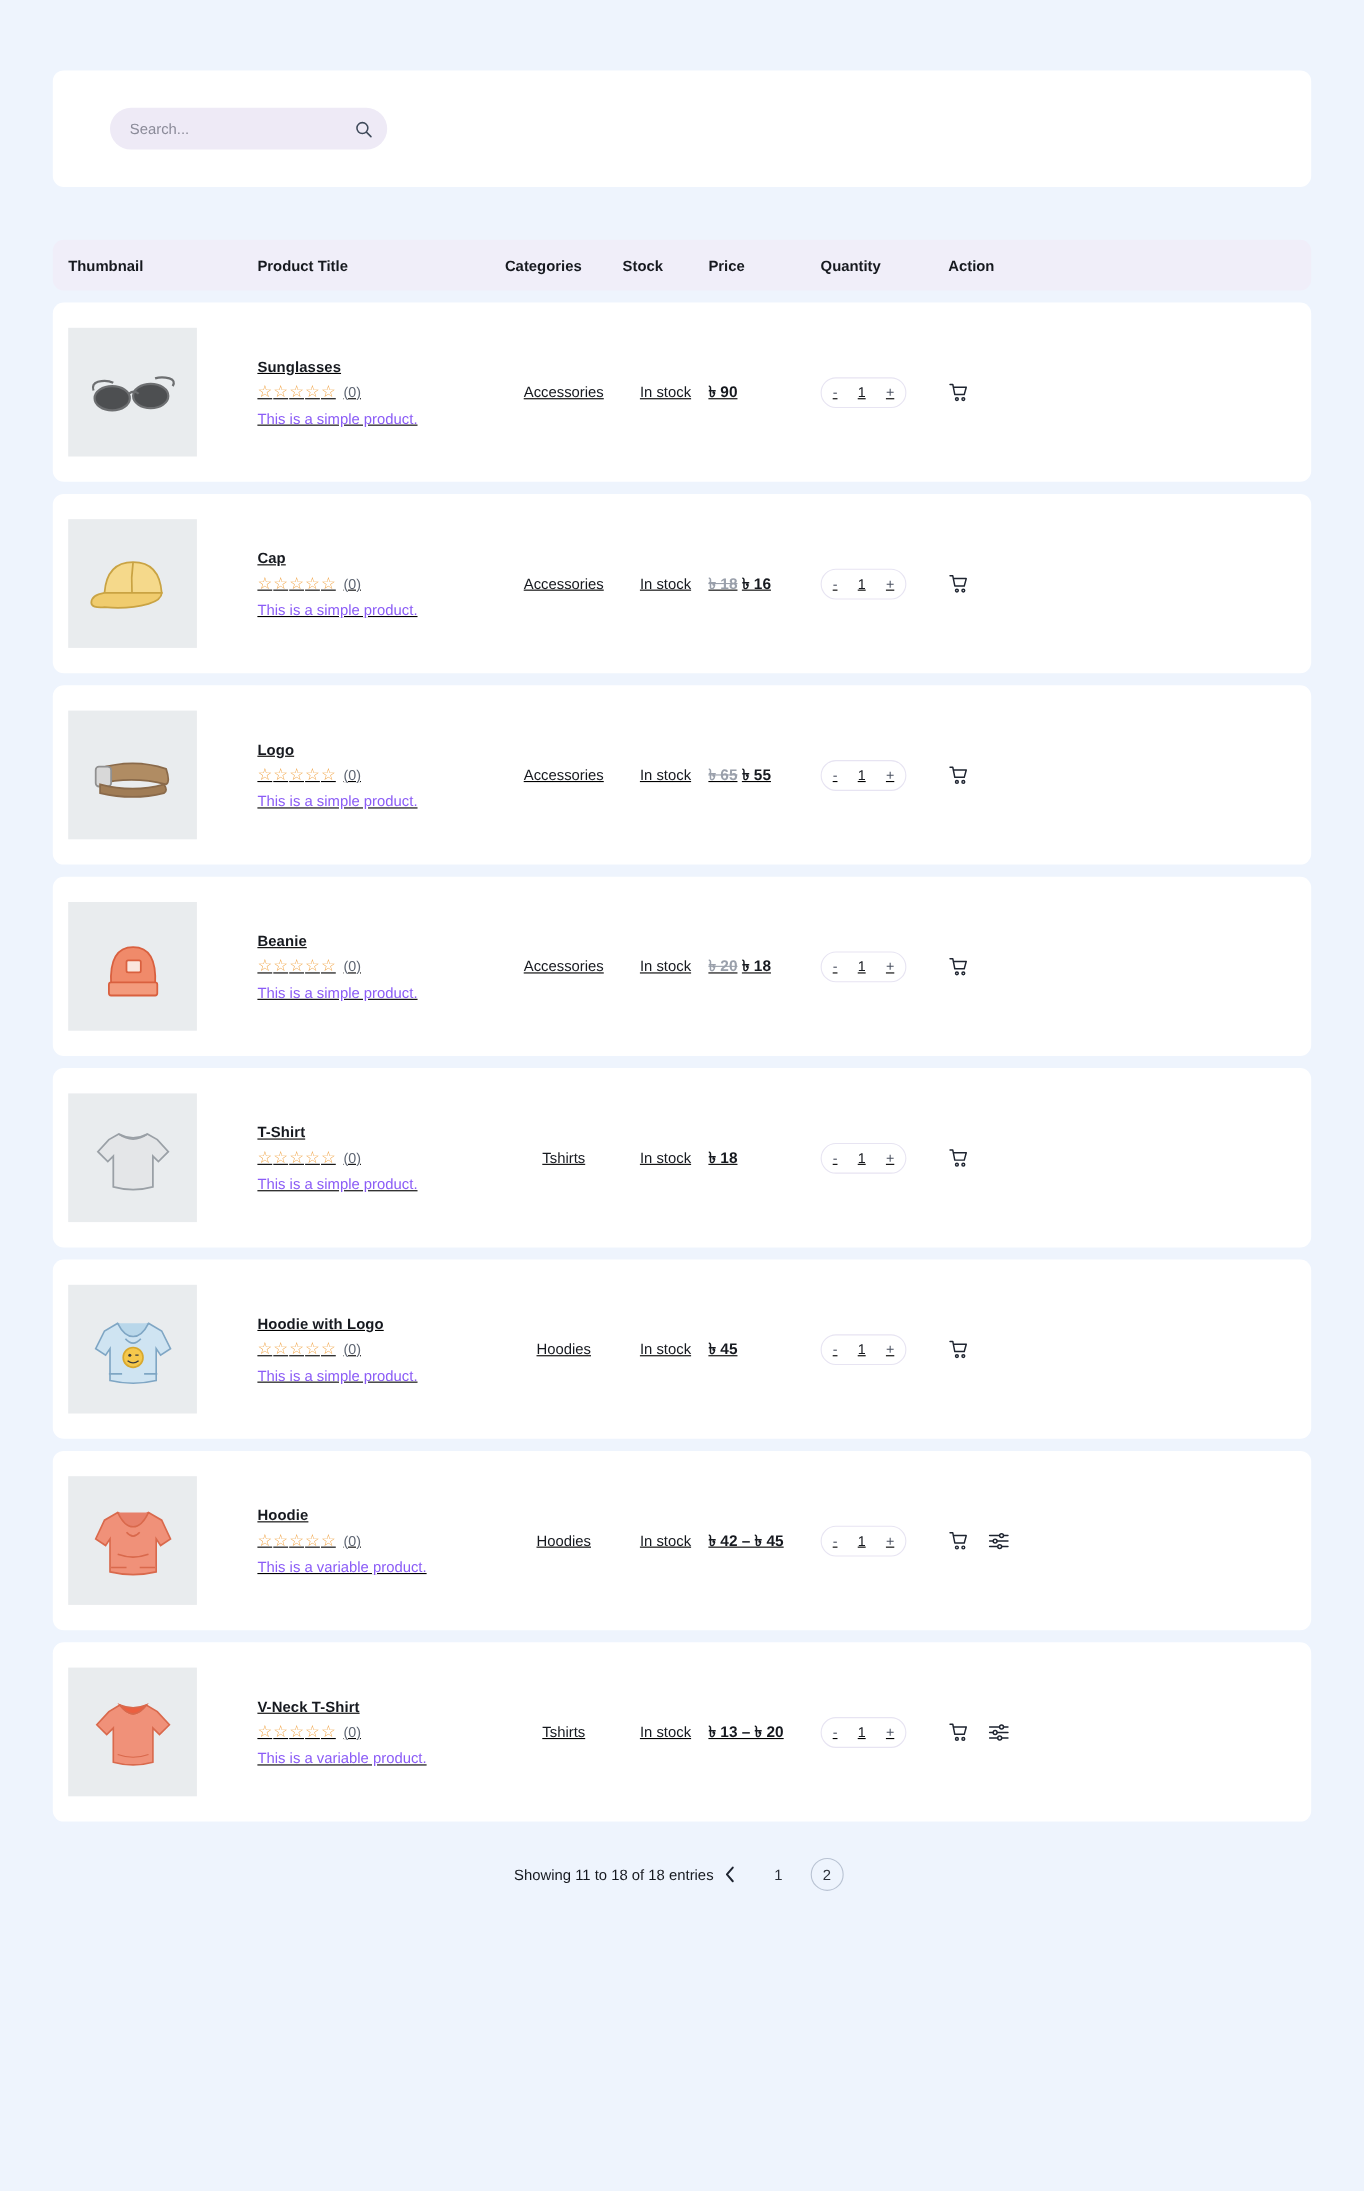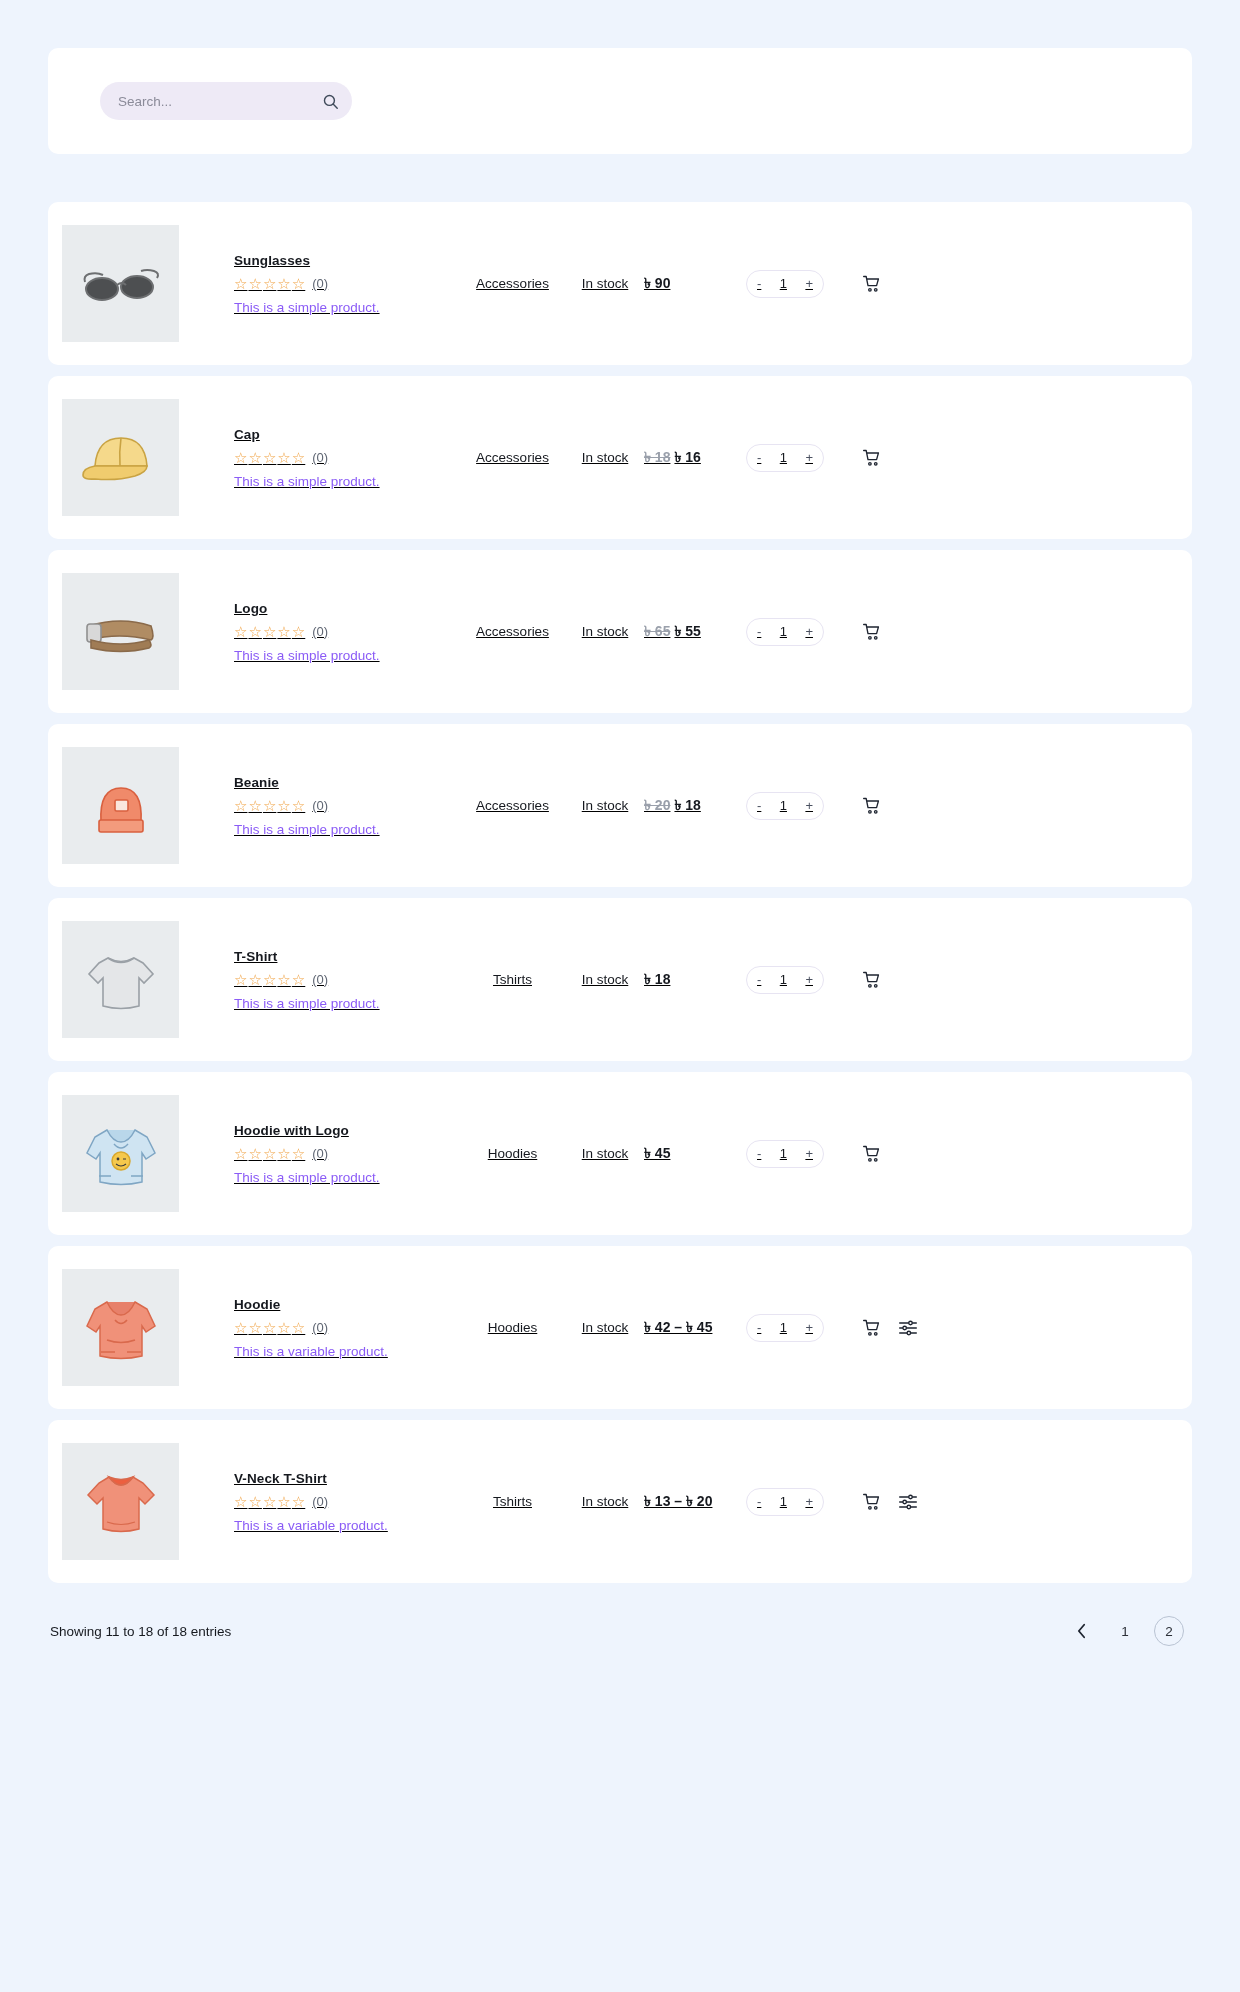--- a/index.html
+++ b/index.html
@@ -8,21 +8,21 @@
     width: 1240px;
     background: #eef4fd;
     font-family: "Liberation Sans", sans-serif;
   }
   body { padding: 0 0 0 0; }
 
   .page {
     width: 1240px;
     min-height: 1992px;
     background: #eef4fd;
-    padding: 48px 48px 0 48px;
+    padding: 64px 48px 0 48px;
   }
 
   
   .search-panel {
     background: #ffffff;
     border-radius: 10px;
     padding: 34px 0 34px 52px;
     margin-bottom: 48px;
   }
   .search-box {
@@ -166,21 +166,21 @@
   .icon-btn {
     background: none; border: none; padding: 0;
     cursor: pointer; color: #1e2430;
     display: flex; align-items: center;
   }
 
   
   .footer {
     display: flex;
     align-items: center;
-    justify-content: space-between;
+    justify-content: center;
     padding: 22px 8px 30px 2px;
   }
   .entries {
     font-size: 13.5px;
     color: #16191f;
   }
   .pager { display: flex; align-items: center; gap: 14px; }
   .pager .pg {
     background: none; border: none; cursor: pointer;
     font-family: "Liberation Sans", sans-serif;
@@ -204,20 +204,29 @@
       <input class="search-input" type="text" placeholder="Search..." style="">
       <span class="search-icon">
         <svg width="17" height="17" viewBox="0 0 24 24" fill="none" stroke="currentColor" stroke-width="2" stroke-linecap="round">
           <circle cx="10.5" cy="10.5" r="7"></circle>
             <line x1="16" y1="16" x2="21.5" y2="21.5"></line>
         </svg>
       </span>
     </div>
   </div>
 
+  <div class="table-head">
+    <div class="cell c-thumb">Thumbnail</div>
+    <div class="cell c-title">Product Title</div>
+    <div class="cell c-cat">Categories</div>
+    <div class="cell c-stock">Stock</div>
+    <div class="cell c-price">Price</div>
+    <div class="cell c-qty">Quantity</div>
+    <div class="cell c-action">Action</div>
+  </div>
 
   <div id="rows">
   <div class="row">
     <div class="cell c-thumb thumb-wrap">
       <div class="thumb">
             <svg width="100" height="100" viewBox="0 0 100 100">
     <g stroke="#6d6f71" stroke-width="2" fill="none">
       <path d="M14 48 q-2 -6 4 -8 q8 -2 14 1"></path>
       <path d="M86 44 q3 -5 -3 -7 q-7 -2 -13 0"></path>
       <ellipse cx="31" cy="55" rx="16" ry="11" fill="#4d4f51"></ellipse>

